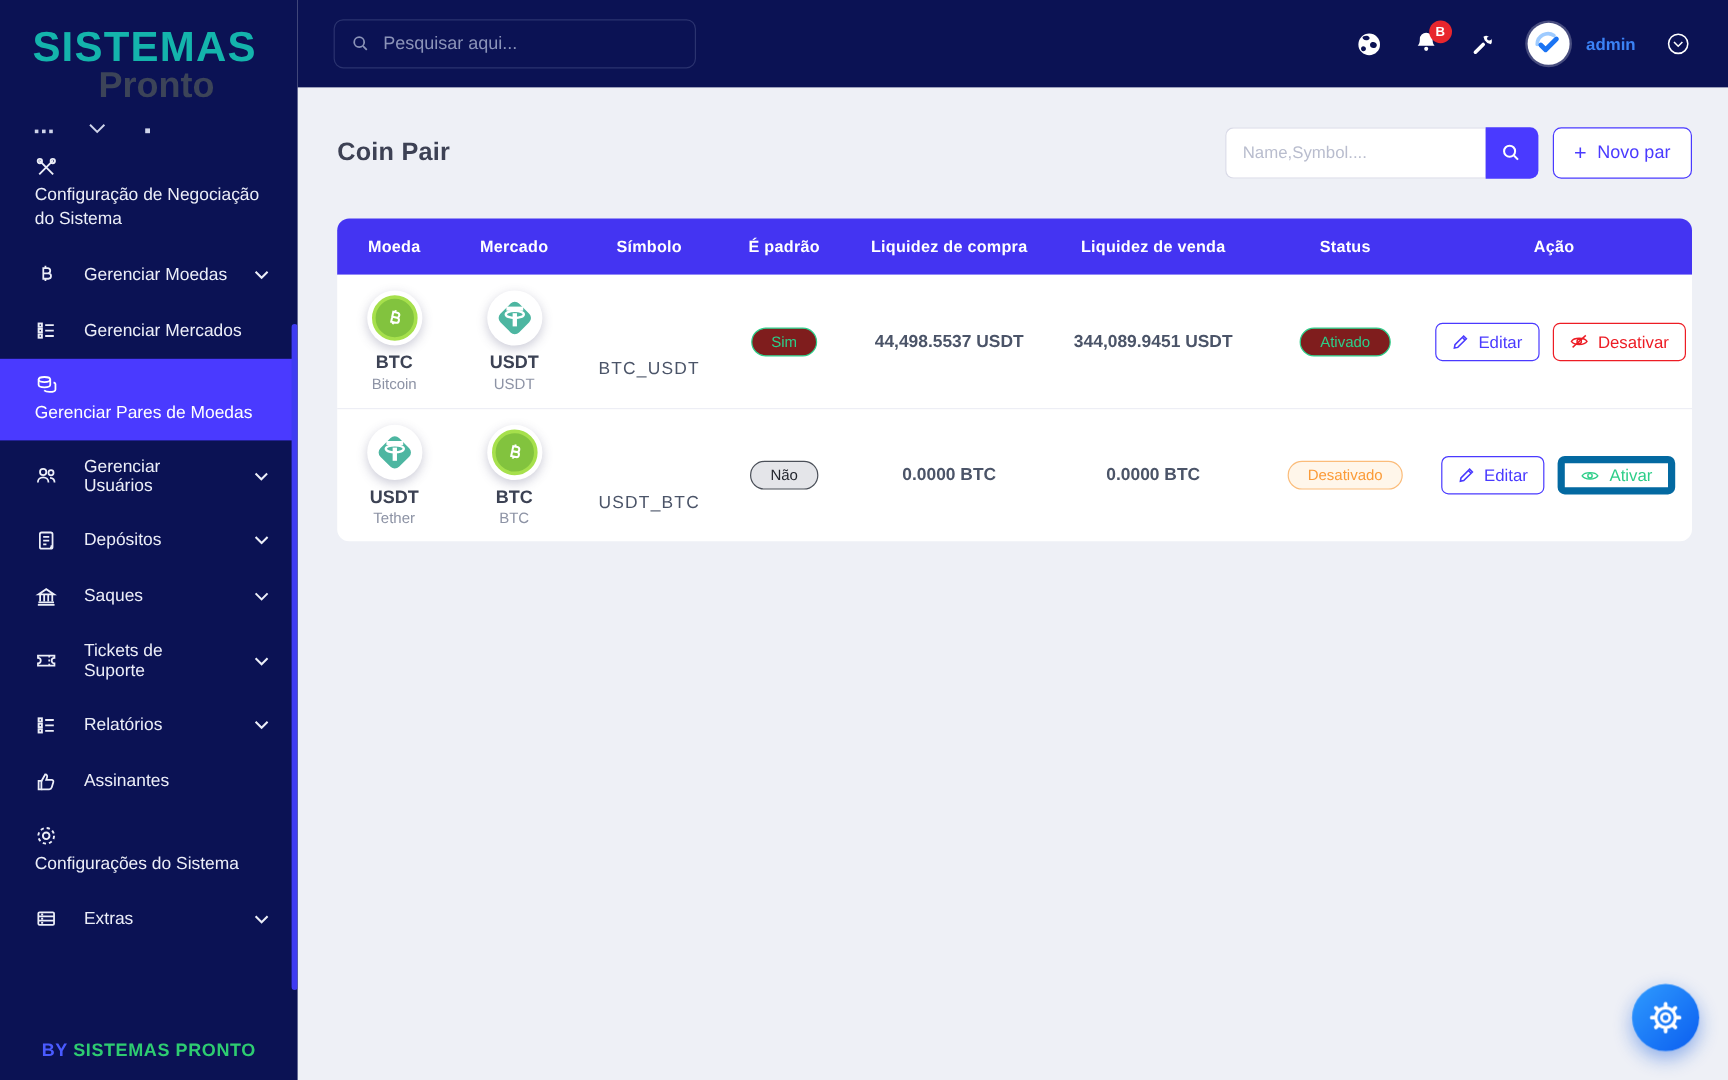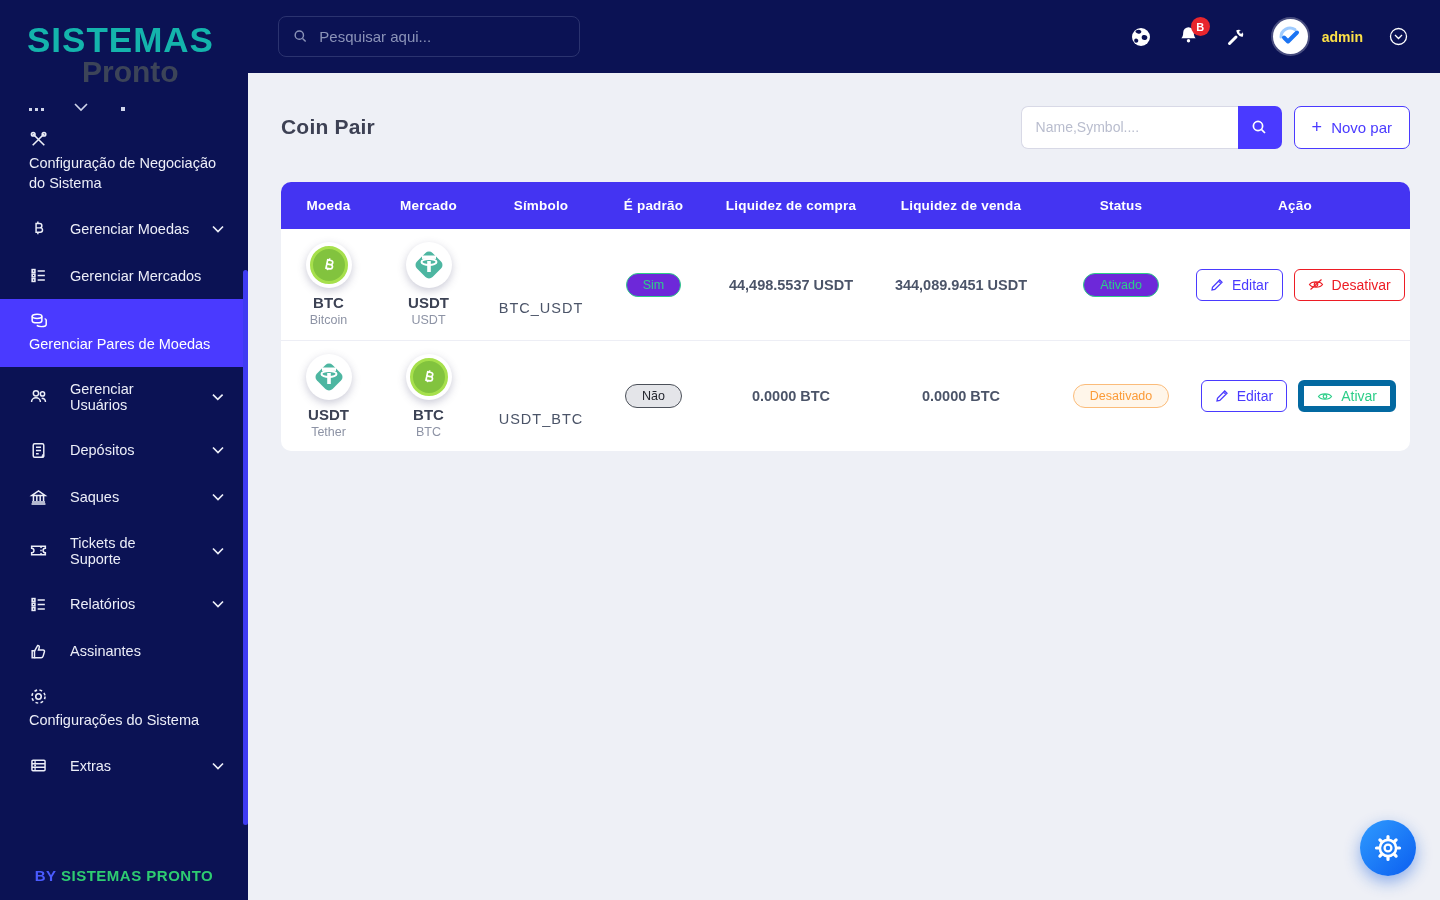--- a/index.html
+++ b/index.html
@@ -29,21 +29,21 @@
   
   .main { flex:1; display:flex; flex-direction:column; }
   .topbar { height:73px; background:#0b1254; display:flex; align-items:center; padding:0 32px 0 30px; flex-shrink:0; }
   .tb-search { display:flex; align-items:center; gap:11px; width:302px; height:41px; border:1px solid #2b336f; border-radius:8px; padding:0 14px; color:#8b93b8; }
   .tb-search input { background:transparent; border:none; outline:none; color:#c5cbe3; font-size:15px; width:100%; font-family:"Liberation Sans",sans-serif; }
   .tb-search input::placeholder { color:#8b93b8; }
   .tb-right { margin-left:auto; display:flex; align-items:center; gap:26px; }
   .tb-icon { position:relative; display:inline-flex; cursor:pointer; }
   .badge { position:absolute; top:-8px; right:-11px; min-width:19px; height:19px; border-radius:50%; background:#e8262d; color:#fff; font-size:11px; font-weight:700; display:flex; align-items:center; justify-content:center; }
   .avatar { width:35px; height:35px; border-radius:50%; background:#fff; display:flex; align-items:center; justify-content:center; box-shadow:0 0 0 2px rgba(255,255,255,.25); }
-  .tb-user { color:#fde047; font-size:14px; font-weight:700; margin-left:-12px; }
+  .tb-user { color:#3b82f6; font-size:14px; font-weight:700; margin-left:-12px; }
 
   
   .content { flex:1; background:#eef0f6; padding:32px 30px 0 33px; }
   .page-head { display:flex; align-items:center; height:44px; }
   .page-title { font-size:21px; font-weight:600; color:#3d4154; letter-spacing:.2px; }
   .filter-group { margin-left:auto; display:flex; }
   .filter-input { width:217px; height:43px; border:1px solid #d8d9e6; border-right:none; border-radius:7px 0 0 7px; padding:0 14px; font-size:14px; color:#14532d; outline:none; background:#fff; font-family:"Liberation Sans",sans-serif; }
   .filter-input::placeholder { color:#b9bdce; }
   .filter-btn { width:44px; height:43px; background:#4a3aff; border:none; border-radius:0 7px 7px 0; display:flex; align-items:center; justify-content:center; cursor:pointer; }
   .new-pair-btn { margin-left:12px; height:43px; padding:0 17px; background:#fff; border:1px solid #4a3aff; color:#4a3aff; font-size:15px; border-radius:7px; display:flex; align-items:center; gap:9px; cursor:pointer; font-family:"Liberation Sans",sans-serif; }
@@ -60,21 +60,21 @@
   .trow + .trow { border-top:1px solid #edeef5; }
   .td { text-align:center; font-size:14.5px; color:#4b5468; }
   .coin-cell { display:flex; flex-direction:column; align-items:center; gap:2px; }
   .coin-avatar { width:46px; height:46px; border-radius:50%; background:#fff; box-shadow:0 3px 9px rgba(70,70,110,.28); display:flex; align-items:center; justify-content:center; margin-bottom:4px; }
   .coin-sym { font-size:15px; font-weight:700; color:#3c4254; }
   .coin-name { font-size:12.5px; color:#8d93a5; }
   .btc-badge { width:38px; height:38px; border-radius:50%; background:#82c33e; border:3px solid #a6e04c; display:flex; align-items:center; justify-content:center; }
   .pair-sym { letter-spacing:1px; font-weight:500;margin-top:46px; }
   .liq { font-weight:600; }
   .pill { display:inline-block; padding:4px 16px; border-radius:999px; font-size:12.5px; }
-  .pill-green { color:#2dce89; border:1px solid #2dce89; background:#6d28d9; }
+  .pill-green { color:#2dce89; border:1px solid #2dce89; background:#7f1d1d; }
   .pill-gray { color:#23262e; border:1px solid #4b5059; background:#e4e5e9; }
   .pill-orange { color:#fb9b38; border:1px solid #fbbc7a; background:#fff6ea; }
   .action-cell { display:flex; justify-content:flex-end; gap:11px; padding-right:14px; }
   .btn { height:32px; padding:0 13px; border-radius:6px; background:#fff; font-size:14px; display:inline-flex; align-items:center; gap:8px; cursor:pointer; font-family:"Liberation Sans",sans-serif; }
   .btn-purple { color:#4a3aff; border:1px solid #4a3aff; }
   .btn-red { color:#ed1c24; border:1px solid #ed1c24; }
   .btn-green { color:#2dce89; border:6px solid #0369a1; }
 
   .fab { position:fixed; left:1360px; top:820px; width:56px; height:56px; border-radius:50%; background:linear-gradient(135deg,#2f9bff,#0b5ef0); box-shadow:0 6px 16px rgba(20,90,220,.45); display:flex; align-items:center; justify-content:center; cursor:pointer; }
 </style>

